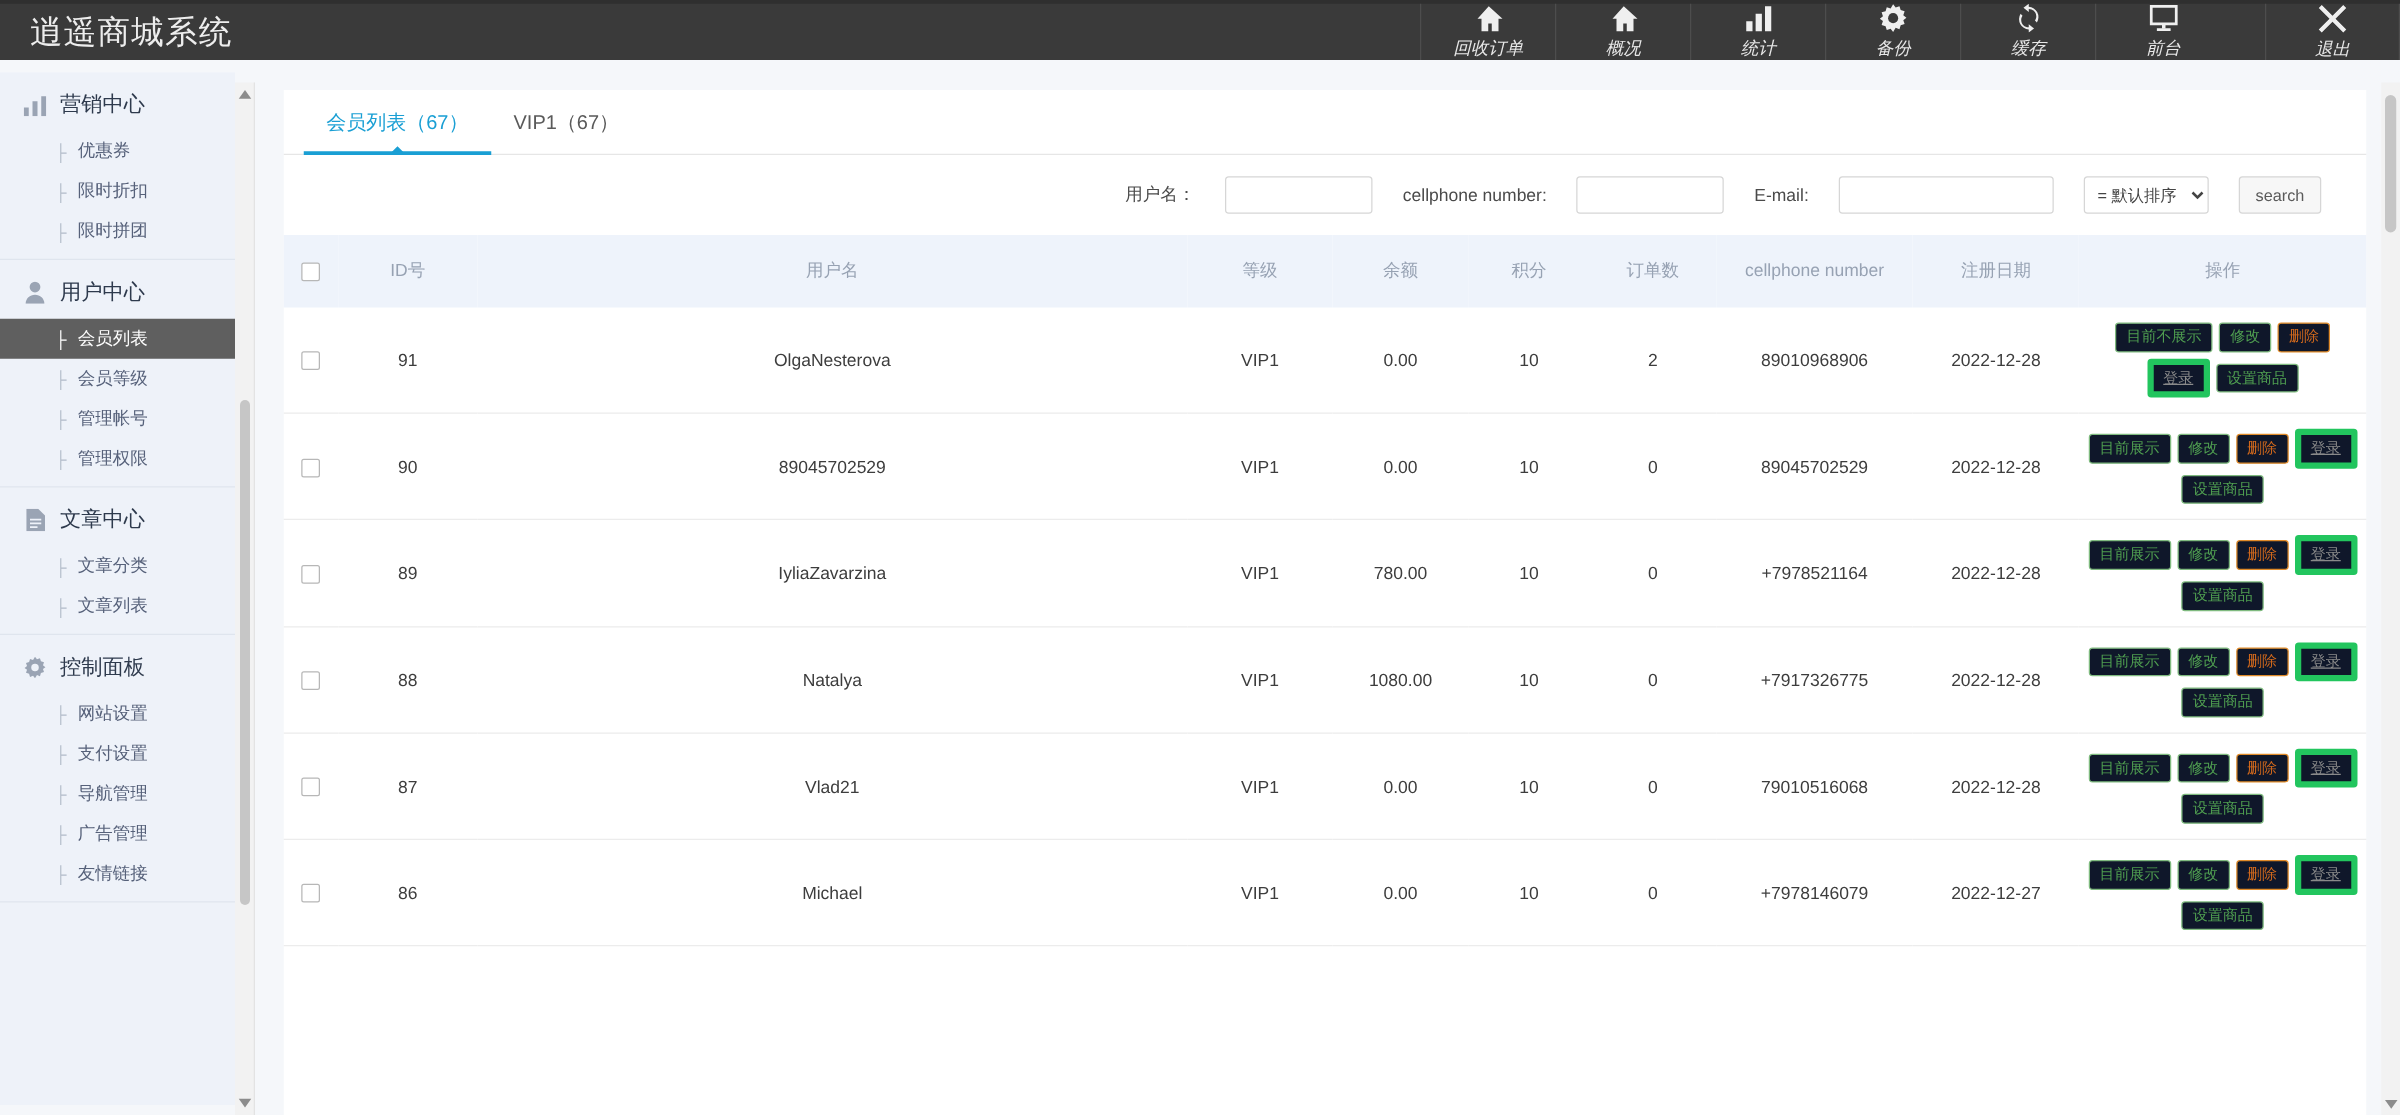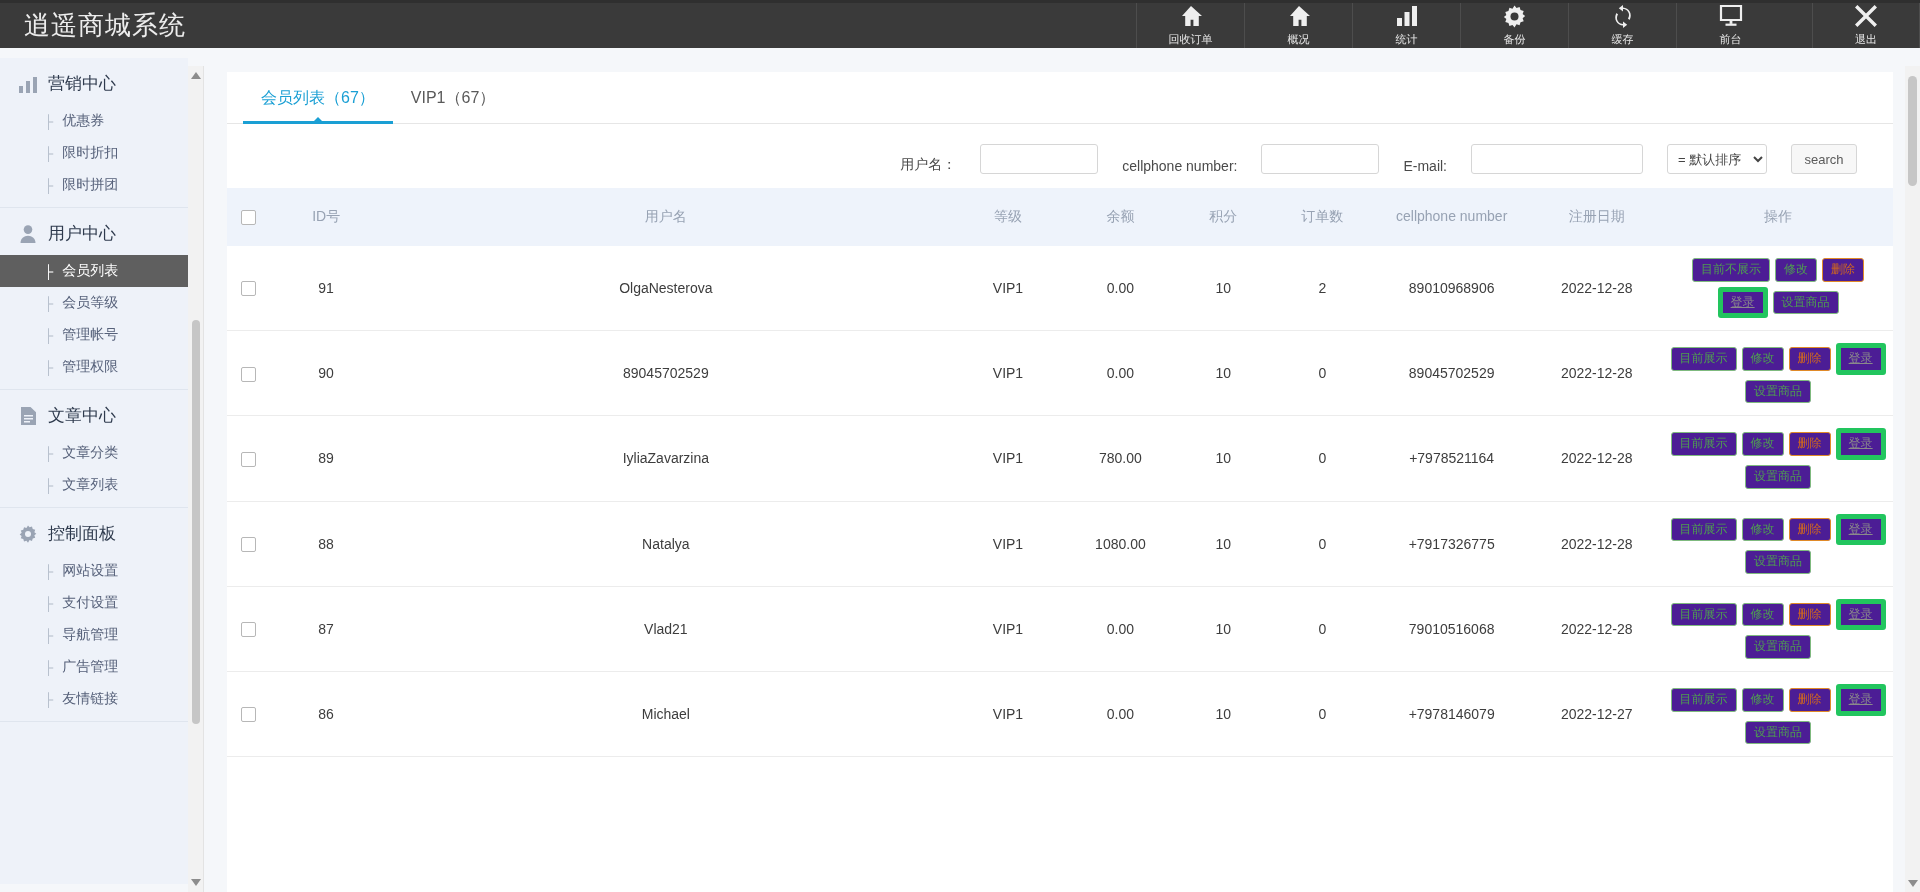--- a/index.html
+++ b/index.html
@@ -35,21 +35,21 @@
     width: 108px;
     display: flex; flex-direction: column;
     align-items: center; justify-content: center;
     gap: 4px;
     border-left: 1px solid #4d4d4d;
     color: #e8e8e8;
     cursor: pointer;
   }
   .topnav-item:last-child { border-right: 1px solid #4d4d4d; margin-left: 28px; }
   .topnav-item .ic { height: 24px; display: flex; align-items: center; }
-  .topnav-item .lbl { font-size: 11px; }
+  .topnav-item .lbl { font-size: 14px; font-style: italic; }
   .topnav-item svg { fill: #efefef; }
 
   
   .sidebar {
     position: absolute; top: 58px; left: 0;
     width: 188px; height: 826px;
     background: #eef2f9;
     overflow: hidden;
   }
   .side-group { border-bottom: 1px solid #dfe5ee; padding-bottom: 6px; }
@@ -113,21 +113,21 @@
     height: 3px; background: #1a9fd4;
   }
   .tab.active::before {
     content: ""; position: absolute; left: 50%; margin-left: -6px; bottom: 0px;
     width: 0; height: 0;
     border-left: 6px solid transparent; border-right: 6px solid transparent;
     border-bottom: 6px solid #1a9fd4;
   }
 
   .searchbar {
-    display: flex; align-items: flex-end; justify-content: flex-end;
+    display: flex; align-items: center; justify-content: flex-end;
     gap: 24px; padding: 14px 36px 14px 0; height: 64px;
   }
   .f-label { font-size: 14px; color: #4a4a4a; white-space: nowrap; }
   .f-input {
     height: 30px; border: 1px solid #d6d6d6; border-radius: 3px;
     background: #fff; outline: none; padding: 0 8px;
     font-family: inherit; font-size: 13px; color: #333;
   }
   .f-input.w1 { width: 118px; }
   .f-input.w2 { width: 118px; }
@@ -168,21 +168,21 @@
   .cbx {
     width: 15px; height: 15px; border: 1px solid #b7b7b7; border-radius: 2px;
     background: #fff; display: inline-block; cursor: pointer; vertical-align: middle;
   }
   .money { color: #e8641c; }
   .ordnum { color: #2f6fd0; }
 
   .actions { display: flex; flex-wrap: wrap; gap: 5px; justify-content: center; align-items: center; }
   .abtn {
     font-size: 12px; padding: 3px 8px; border-radius: 3px; cursor: pointer;
-    background: #4c1d95; white-space: nowrap; font-family: inherit; line-height: 1.3;
+    background: #0f172a; white-space: nowrap; font-family: inherit; line-height: 1.3;
   }
   .abtn.green  { border: 1px solid #7fba7f; color: #4f9e50; }
   .abtn.orange { border: 1px solid #e08a28; color: #d2691c; }
   .abtn.gray   { border: 5px solid #22c55e; color: #8a8a8a; text-decoration: underline; }
 
   .main-scroll {
     position: absolute; top: 66px; right: 0;
     width: 15px; height: 826px; background: #f2f2f2;
   }
   .main-scroll .thumb {

